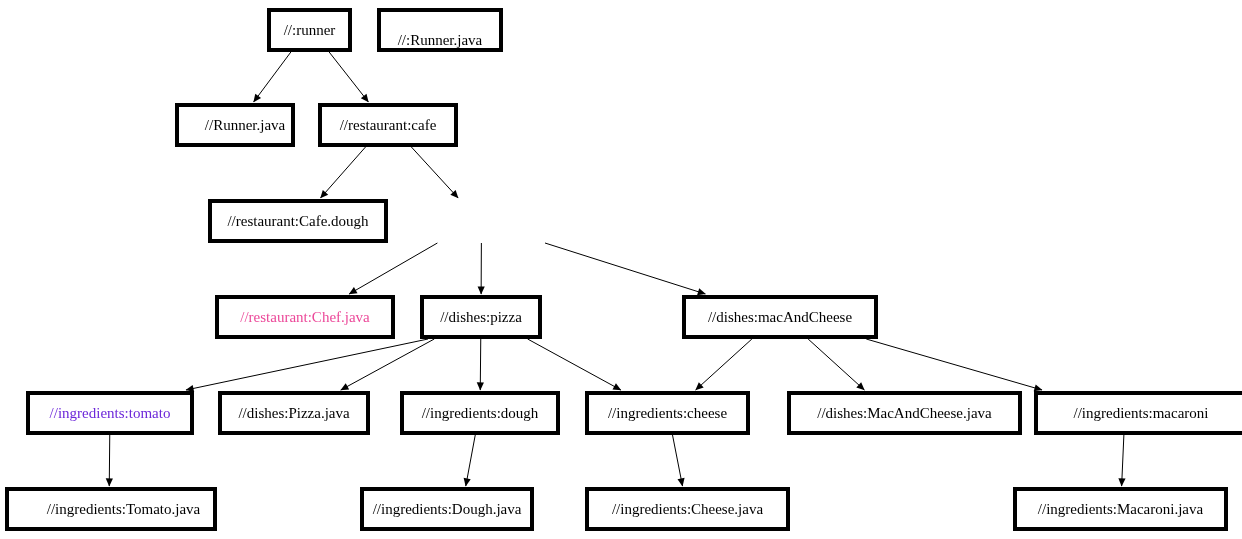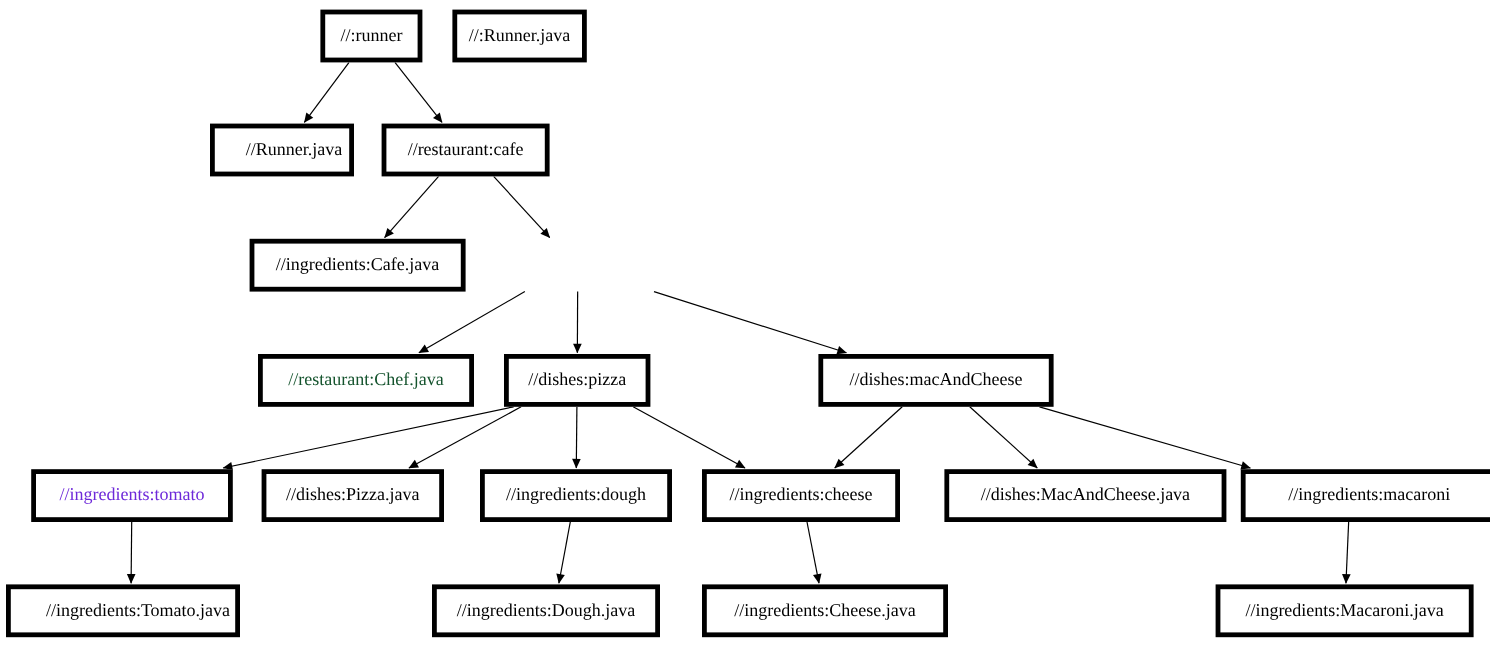--- a/index.html
+++ b/index.html
@@ -78,34 +78,34 @@
         <line x1="109.75" y1="435" x2="109.25" y2="486" class="graph-edge" stroke="#000000" marker-end="url(#arrowhead)"></line>
         <line x1="475.25" y1="435" x2="465.75" y2="486" class="graph-edge" stroke="#000000" marker-end="url(#arrowhead)"></line>
         <line x1="672.5" y1="435" x2="682.5" y2="486" class="graph-edge" stroke="#000000" marker-end="url(#arrowhead)"></line>
         <line x1="1123.875" y1="435" x2="1121.625" y2="486" class="graph-edge" stroke="#000000" marker-end="url(#arrowhead)"></line>
       </g>
   </svg>
   <div class="node-layer" id="node-layer">
       <div class="graph-node" style="left: 267px; top: 8px; width: 85px; height: 44px; background: rgb(255, 255, 255); border-color: rgb(0, 0, 0);">
         <span class="node-label" style="color: rgb(0, 0, 0);">//:runner</span>
       </div>
-      <div class="graph-node" style="left: 377px; top: 8px; width: 112px; height: 44px; background: rgb(255, 255, 255); border-color: rgb(0, 0, 0);">
+      <div class="graph-node" style="left: 377px; top: 8px; width: 126px; height: 44px; background: rgb(255, 255, 255); border-color: rgb(0, 0, 0); align-items: flex-end;">
         <span class="node-label" style="color: rgb(0, 0, 0);">//:Runner.java</span>
       </div>
       <div class="graph-node" style="left: 175px; top: 103px; width: 120px; height: 44px; background: rgb(255, 255, 255); border-color: rgb(0, 0, 0);">
         <span class="node-label" style="color: rgb(0, 0, 0); margin-left: 20px;">//Runner.java</span>
       </div>
       <div class="graph-node" style="left: 318px; top: 103px; width: 140px; height: 44px; background: rgb(255, 255, 255); border-color: rgb(0, 0, 0);">
         <span class="node-label" style="color: rgb(0, 0, 0);">//restaurant:cafe</span>
       </div>
       <div class="graph-node" style="left: 208px; top: 199px; width: 180px; height: 44px; background: rgb(255, 255, 255); border-color: rgb(0, 0, 0);">
-        <span class="node-label" style="color: rgb(0, 0, 0);">//ingredients:Cafe.java</span>
+        <span class="node-label" style="color: rgb(0, 0, 0);">//restaurant:Cafe.dough</span>
       </div>
       <div class="graph-node" style="left: 215px; top: 295px; width: 180px; height: 44px; background: rgb(255, 255, 255); border-color: rgb(0, 0, 0);">
-        <span class="node-label" style="color: #14532d; font-family: Liberation Serif, serif;">//restaurant:Chef.java</span>
+        <span class="node-label" style="color: #ec4899; font-family: Liberation Serif, serif;">//restaurant:Chef.java</span>
       </div>
       <div class="graph-node" style="left: 420px; top: 295px; width: 122px; height: 44px; background: rgb(255, 255, 255); border-color: rgb(0, 0, 0);">
         <span class="node-label" style="color: rgb(0, 0, 0);">//dishes:pizza</span>
       </div>
       <div class="graph-node" style="left: 682px; top: 295px; width: 196px; height: 44px; background: rgb(255, 255, 255); border-color: rgb(0, 0, 0);">
         <span class="node-label" style="color: rgb(0, 0, 0);">//dishes:macAndCheese</span>
       </div>
       <div class="graph-node" style="left: 26px; top: 391px; width: 168px; height: 44px; background: rgb(255, 255, 255); border-color: rgb(0, 0, 0);">
         <span class="node-label" style="color: #6d28d9;">//ingredients:tomato</span>
       </div>
@@ -117,24 +117,24 @@
       </div>
       <div class="graph-node" style="left: 585px; top: 391px; width: 165px; height: 44px; background: rgb(255, 255, 255); border-color: rgb(0, 0, 0);">
         <span class="node-label" style="color: rgb(0, 0, 0);">//ingredients:cheese</span>
       </div>
       <div class="graph-node" style="left: 775px; top: 391px; width: 235px; height: 44px; background: rgb(255, 255, 255); border-color: rgb(0, 0, 0); margin-left: 12px;">
         <span class="node-label" style="color: rgb(0, 0, 0);">//dishes:MacAndCheese.java</span>
       </div>
       <div class="graph-node" style="left: 1034px; top: 391px; width: 214px; height: 44px; background: rgb(255, 255, 255); border-color: rgb(0, 0, 0);">
         <span class="node-label" style="color: rgb(0, 0, 0);">//ingredients:macaroni</span>
       </div>
-      <div class="graph-node" style="left: 5px; top: 487px; width: 195px; height: 44px; background: rgb(255, 255, 255); border-color: rgb(0, 0, 0); padding-left: 25px;">
+      <div class="graph-node" style="left: 5px; top: 487px; width: 212px; height: 44px; background: rgb(255, 255, 255); border-color: rgb(0, 0, 0); padding-left: 25px;">
         <span class="node-label" style="color: rgb(0, 0, 0);">//ingredients:Tomato.java</span>
       </div>
-      <div class="graph-node" style="left: 360px; top: 487px; width: 190px; height: 44px; background: rgb(255, 255, 255); border-color: rgb(0, 0, 0);">
+      <div class="graph-node" style="left: 360px; top: 487px; width: 174px; height: 44px; background: rgb(255, 255, 255); border-color: rgb(0, 0, 0);">
         <span class="node-label" style="color: rgb(0, 0, 0);">//ingredients:Dough.java</span>
       </div>
       <div class="graph-node" style="left: 585px; top: 487px; width: 205px; height: 44px; background: rgb(255, 255, 255); border-color: rgb(0, 0, 0);">
         <span class="node-label" style="color: rgb(0, 0, 0);">//ingredients:Cheese.java</span>
       </div>
       <div class="graph-node" style="left: 1013px; top: 487px; width: 215px; height: 44px; background: rgb(255, 255, 255); border-color: rgb(0, 0, 0);">
         <span class="node-label" style="color: rgb(0, 0, 0);">//ingredients:Macaroni.java</span>
       </div>
     </div>
 </div>

